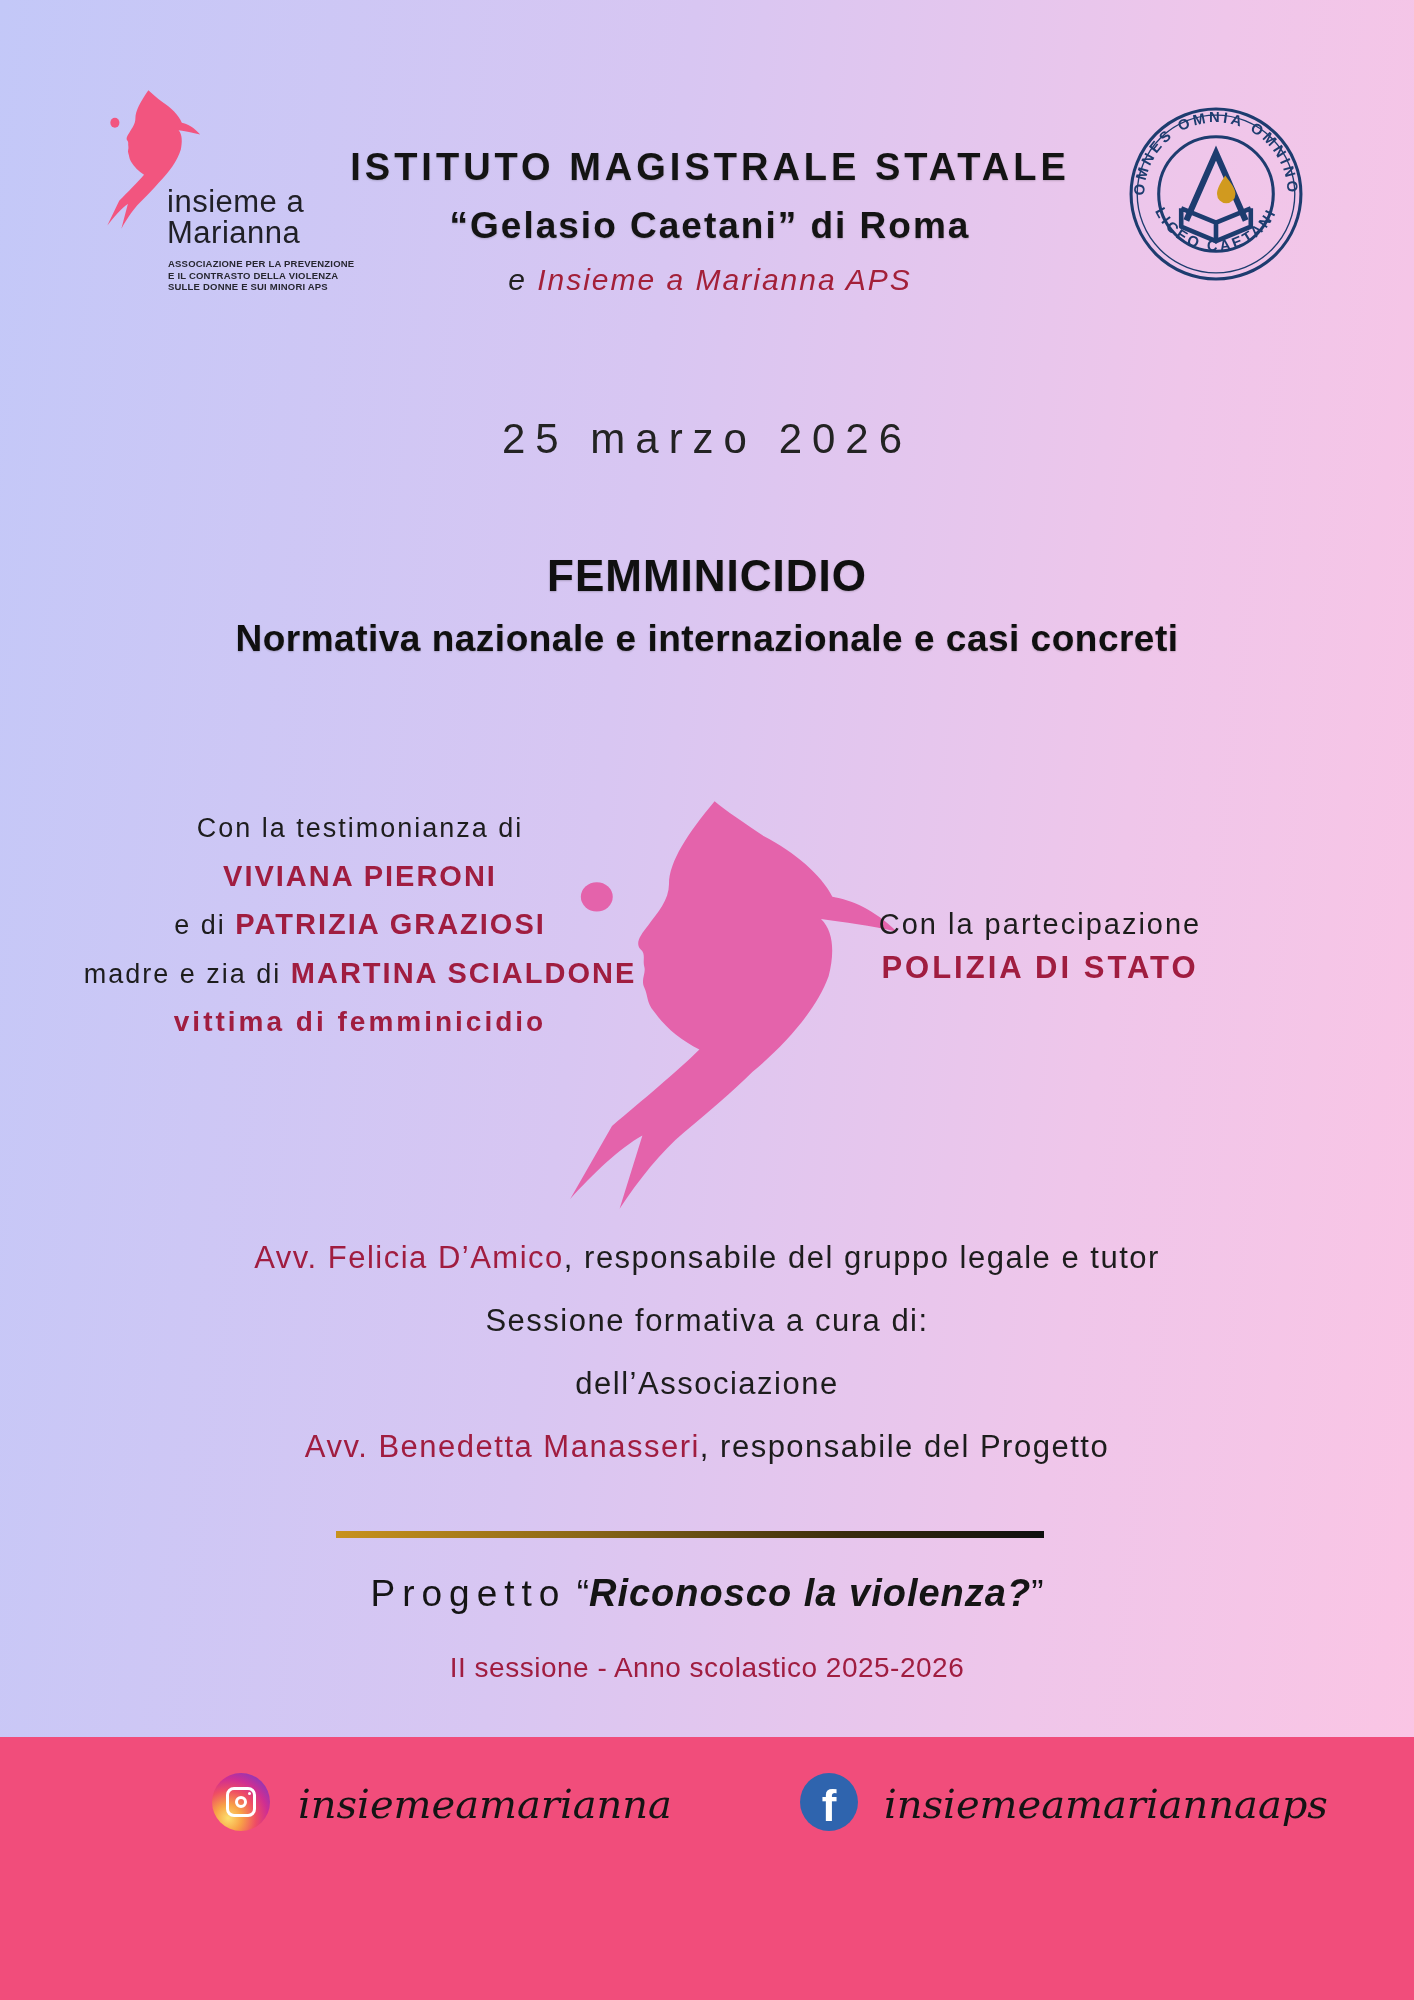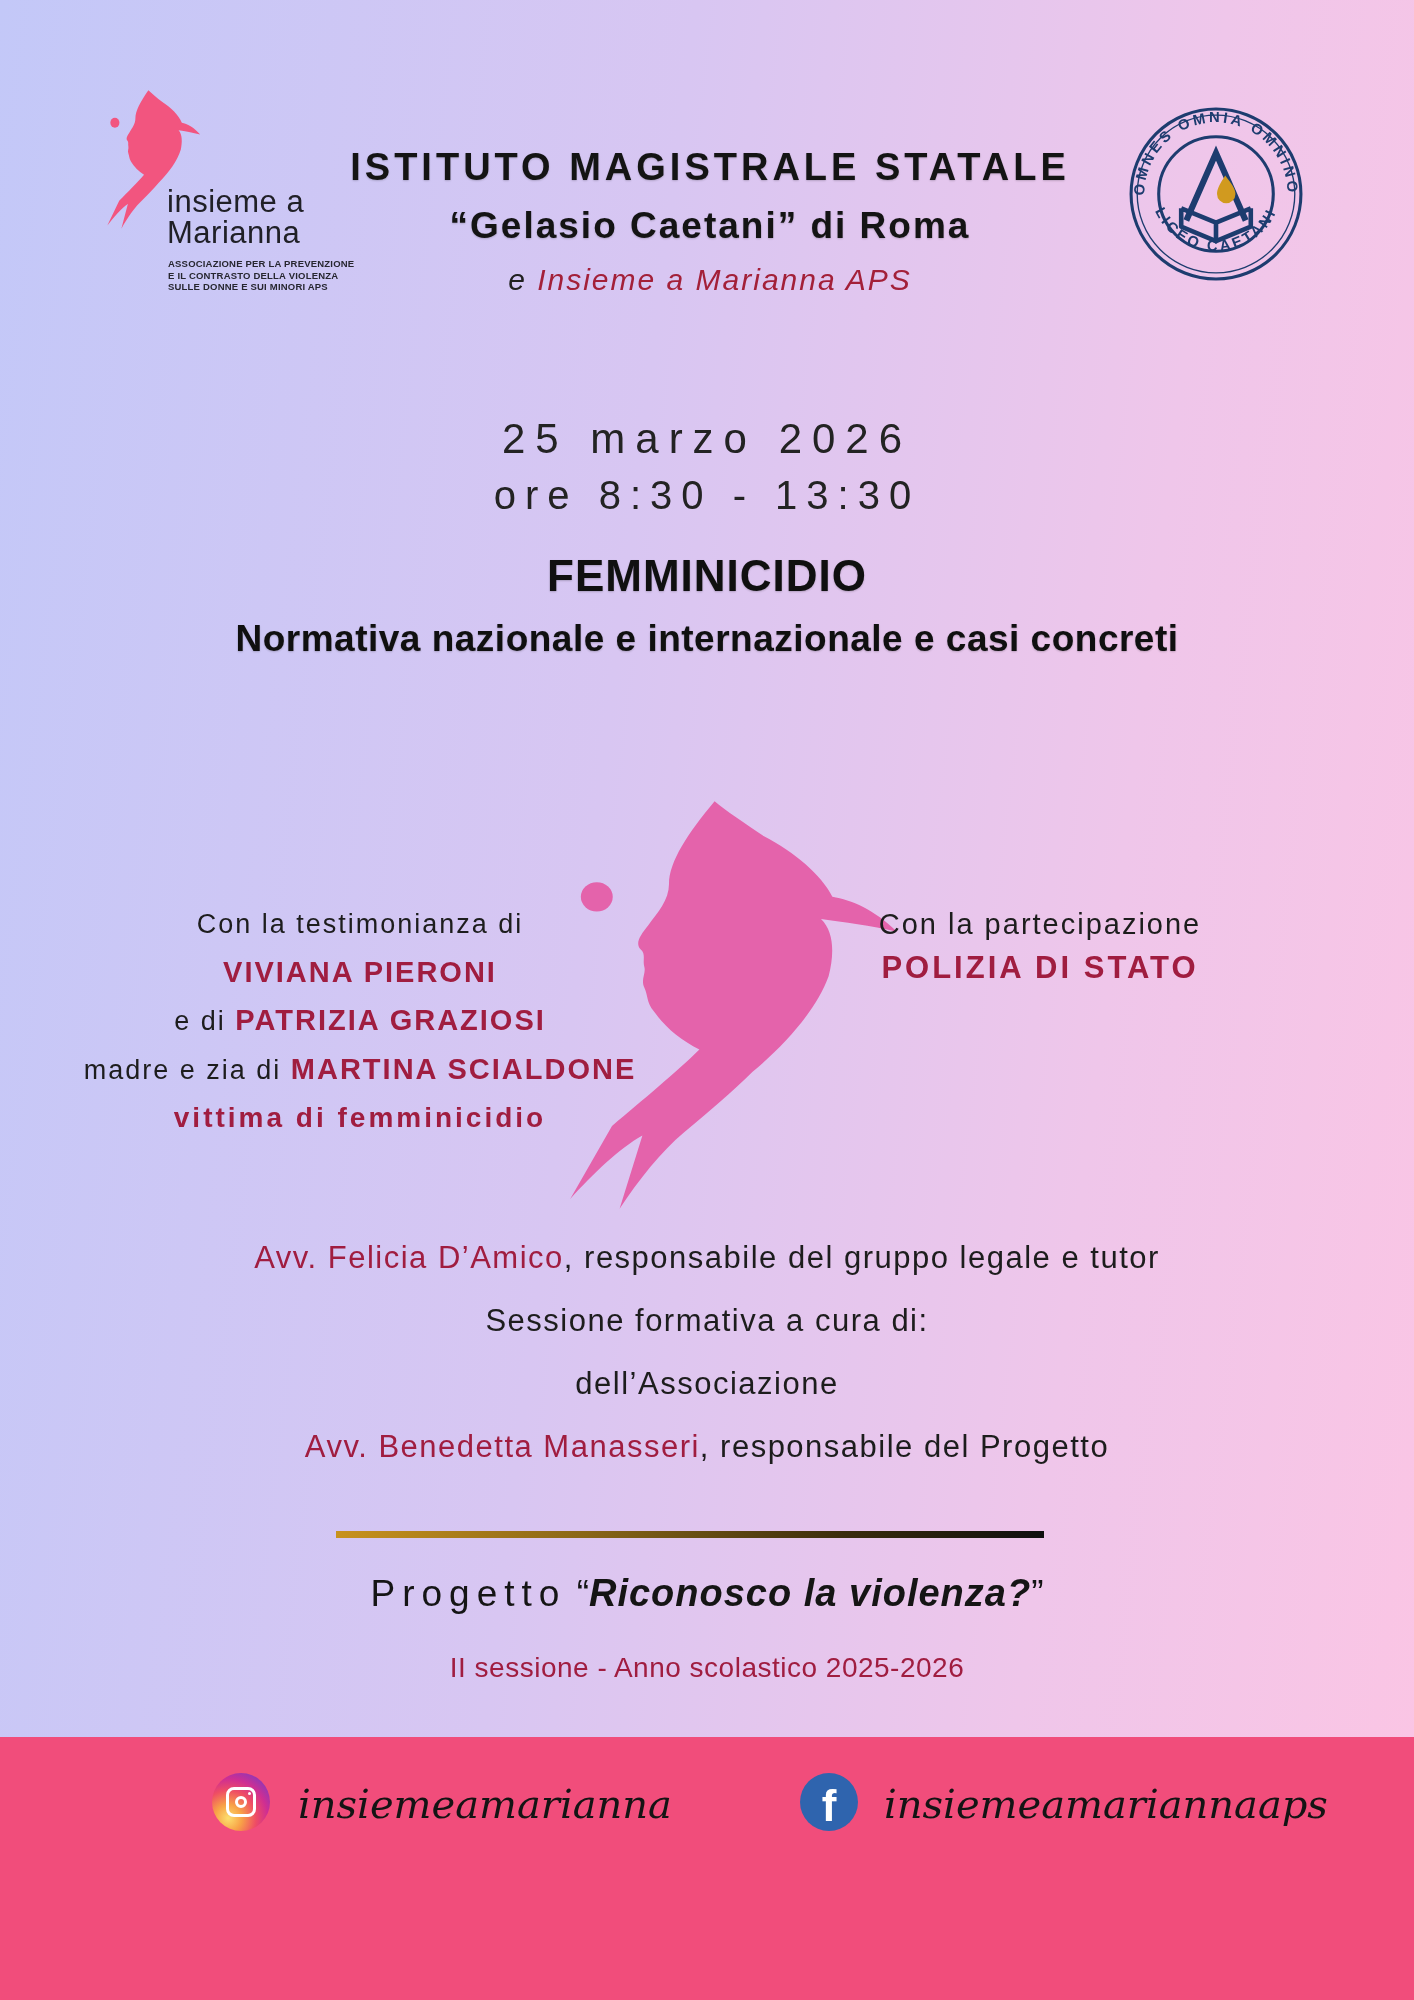--- a/index.html
+++ b/index.html
@@ -23,21 +23,21 @@
   .seal{left:1128px;top:106px;width:176px;height:176px;}
   
   .datetime{left:0;right:0;top:415px;}
   .date{font-size:42px;letter-spacing:10px;color:#232323;font-weight:500;}
   .time{font-size:40px;letter-spacing:9px;color:#232323;font-weight:500;margin-top:10px;}
   .titleblk{left:40px;width:1334px;top:547px;color:#101010;}
   .t1{font-size:44px;line-height:57px;font-weight:800;letter-spacing:1px;text-shadow:0 1px 2px rgba(0,0,0,.2);}
   .t2{font-size:37px;font-weight:700;letter-spacing:.5px;margin-top:14px;text-shadow:0 1px 2px rgba(0,0,0,.2);}
   
   .dove-big{left:555px;top:795px;width:380px;height:420px;color:#e55fa9;opacity:.96;}
-  .testimony{left:80px;top:900px;width:560px;font-size:27px;letter-spacing:2px;line-height:48px;color:#1d1d1d;z-index:2;}
+  .testimony{left:80px;top:804px;width:560px;font-size:27px;letter-spacing:2px;line-height:48px;color:#1d1d1d;z-index:2;}
   .testimony .nm{font-weight:800;font-size:29px;letter-spacing:2px;}
   .testimony .vit{font-weight:800;font-size:28px;letter-spacing:3px;}
   .participation{left:850px;top:902px;width:380px;font-size:29px;letter-spacing:2px;line-height:44px;color:#1d1d1d;z-index:2;}
   .participation .nm{font-weight:800;font-size:31px;letter-spacing:3px;}
   
   .session{left:0;right:0;top:1240px;font-size:31px;letter-spacing:1.5px;color:#1d1d1d;}
   .session div{margin-bottom:27px;}
   
   .divider{left:336px;top:1531px;width:708px;height:7px;background:linear-gradient(to right,#c8921d,#8a6717 35%,#3a2c0c 72%,#0f0f0f);}
   .project{left:0;right:0;top:1572px;font-size:37px;color:#151515;}
@@ -107,21 +107,20 @@
     </text>
     <g>
       <path d="M57,112 L86,46 L115,112" fill="none" stroke="#1d3c6f" stroke-width="6"></path>
       <path d="M95,68 C90,76 87,81 87,86 A9,9 0 0 0 105,86 C105,81 101,76 95,68 Z" fill="#d19a1f"></path>
       <path d="M52,100 L86,114 L120,100 M52,100 L52,118 L86,132 L120,118 L120,100 M86,114 L86,132" fill="none" stroke="#1d3c6f" stroke-width="4.5" stroke-linejoin="round"></path>
     </g>
   </svg>
 
   <div class="abs datetime ctr">
     <div class="date">25 marzo 2026</div>
-    <div class="time">ore 8:30 - 13:30</div>
   </div>
 
   <div class="abs titleblk ctr">
     <div class="t1">
       <div>FEMMINICIDIO</div>
     </div>
     <div class="t2">Normativa nazionale e internazionale e casi concreti</div>
   </div>
 
   <svg class="abs dove-big" viewBox="0 0 100 132" preserveAspectRatio="none">

